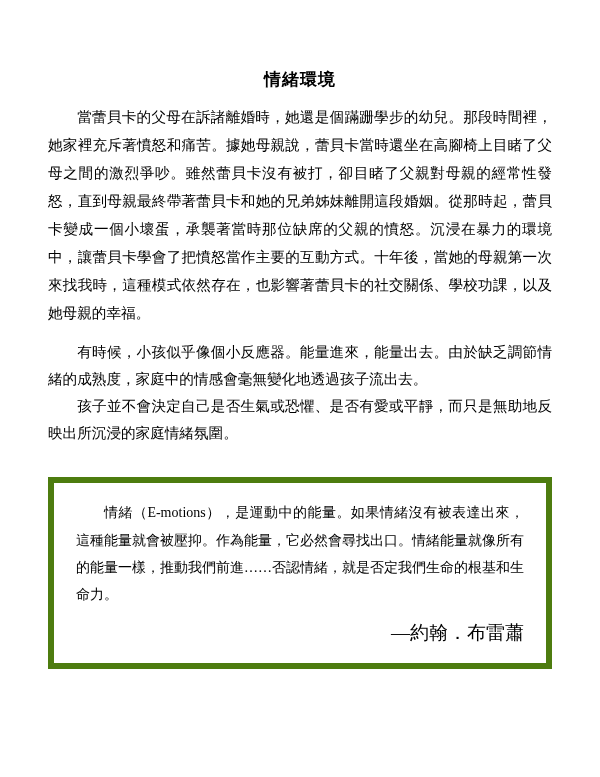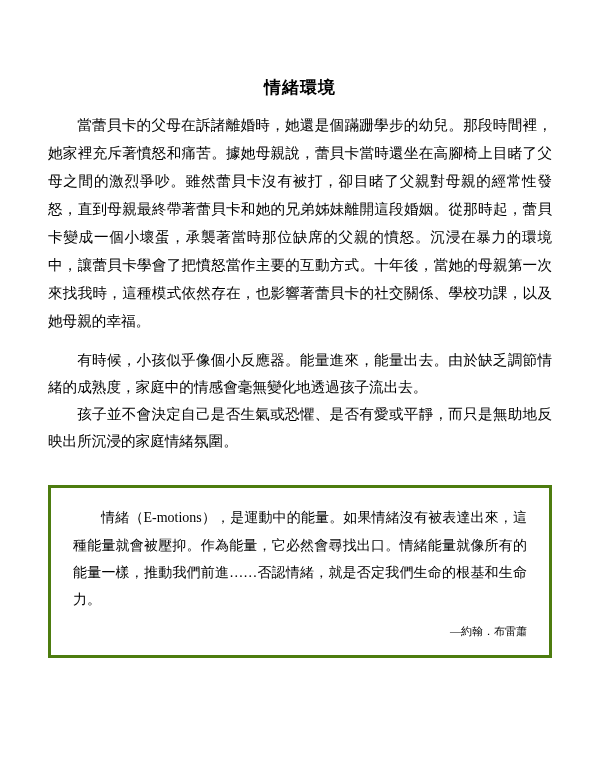--- a/index.html
+++ b/index.html
@@ -19,55 +19,55 @@
     width: 600px;
     height: 777px;
     box-sizing: border-box;
     padding: 58px 48px 0 48px;
   }
   .doc-title {
     text-align: center;
     font-size: 17px;
     font-weight: bold;
     letter-spacing: 1px;
-    margin: 16px 0 10px 0;
+    margin: 8px 0 10px 0;
     line-height: 1.6;
   }
   .para {
     font-size: 14.6px;
     line-height: 1.92;
     text-align: justify;
     text-justify: inter-ideograph;
     margin: 0;
   }
   .para.indent {
     text-indent: 2em;
   }
   .block-main {
     margin-bottom: 12px;
   }
   .group-second .para {
     line-height: 1.85;
   }
   .quote-box {
     margin-top: 30px;
-    border: 3px solid #4d7c0f;
+    border: 6px solid #4d7c0f;
     padding: 16px 22px 14px 22px;
     box-sizing: border-box;
   }
   .quote-text {
     font-size: 14px;
     line-height: 1.95;
     text-align: justify;
     text-justify: inter-ideograph;
     text-indent: 2em;
     margin: 0;
   }
   .quote-attrib {
-    font-size: 11px;
+    font-size: 19px;
     text-align: right;
     margin: 10px 0 0 0;
     line-height: 1.6;
   }
 </style>
 </head>
 <body>
 
 <div class="page">
 

